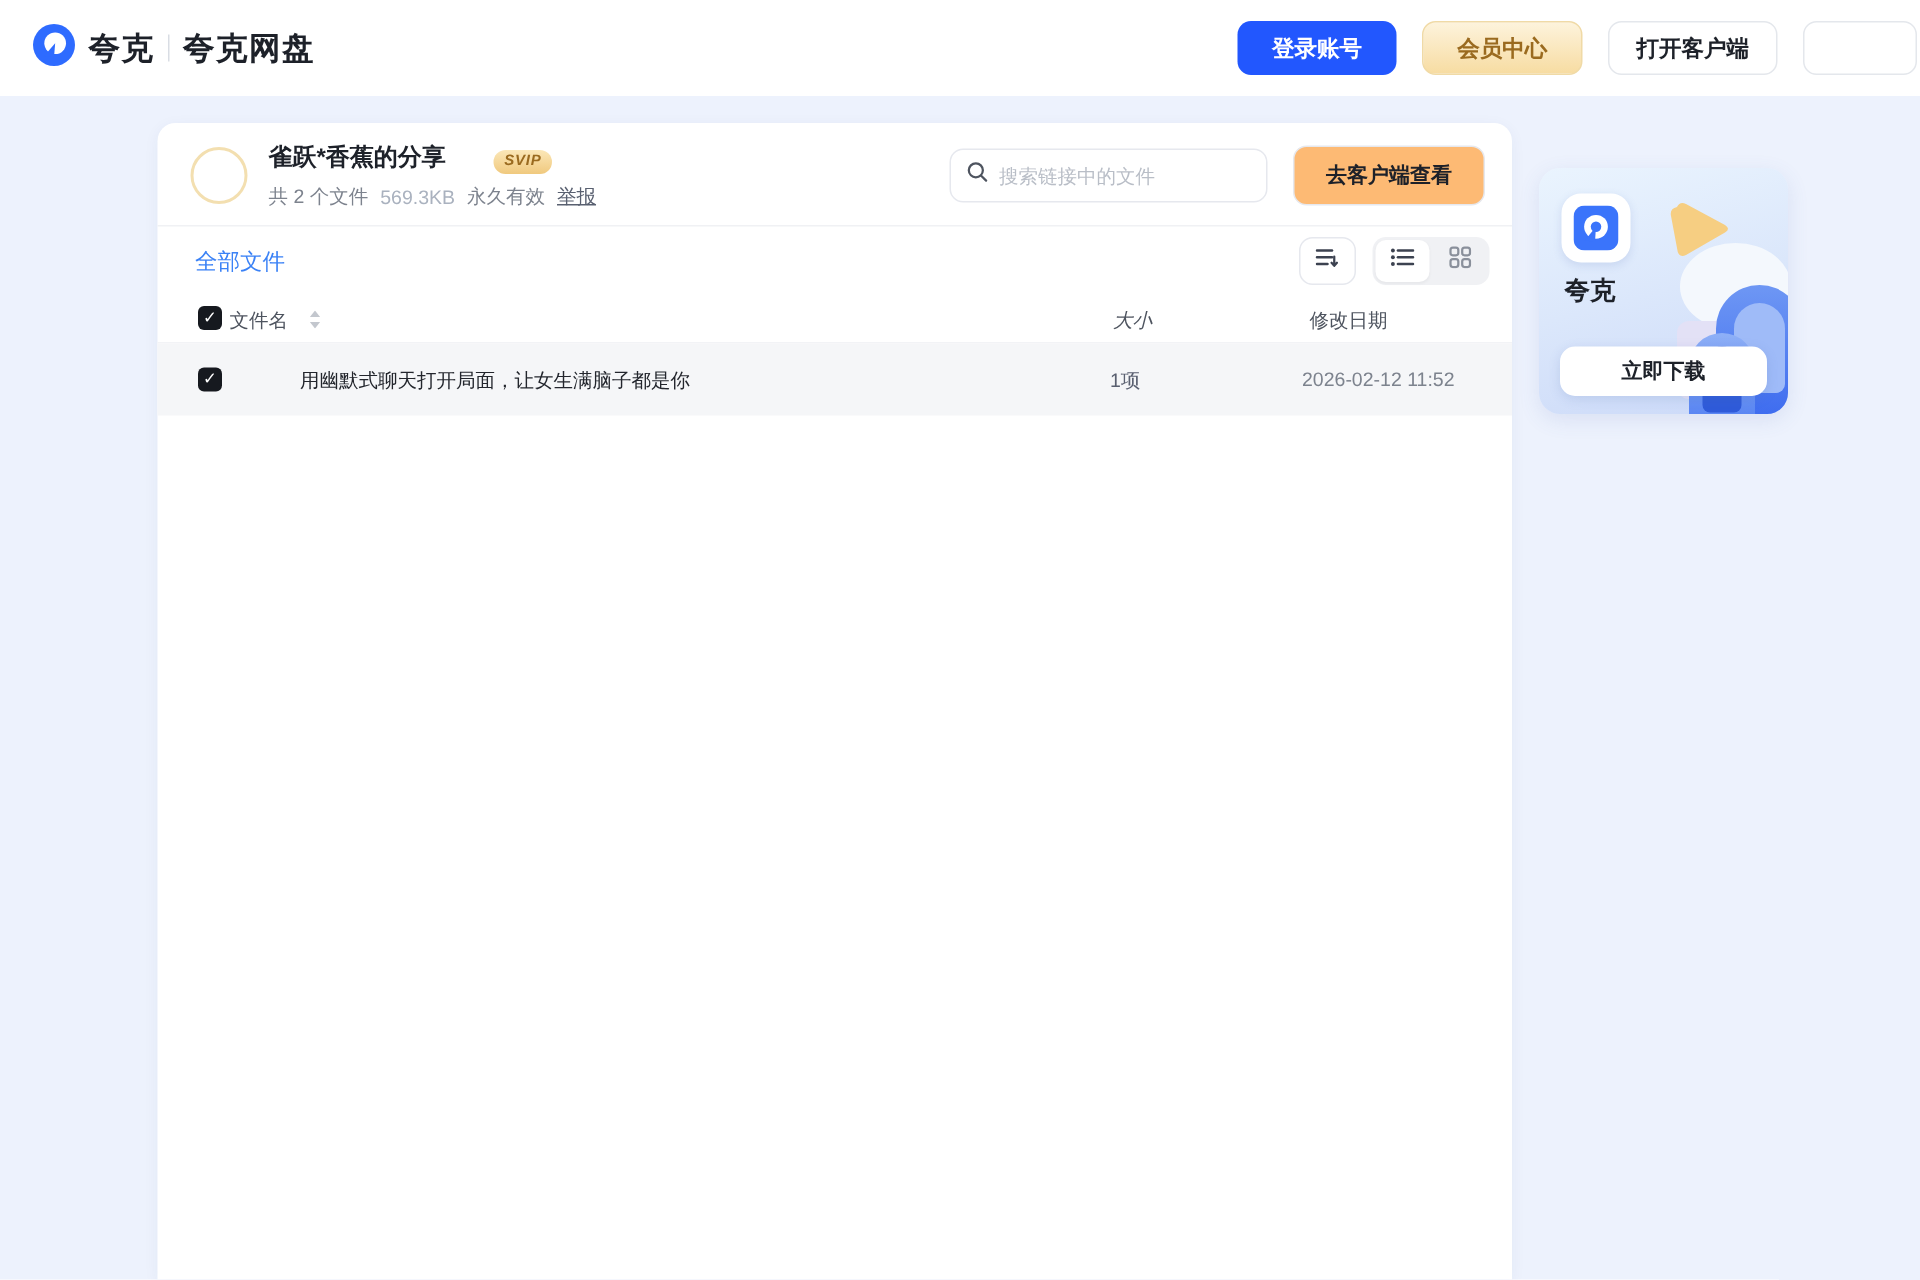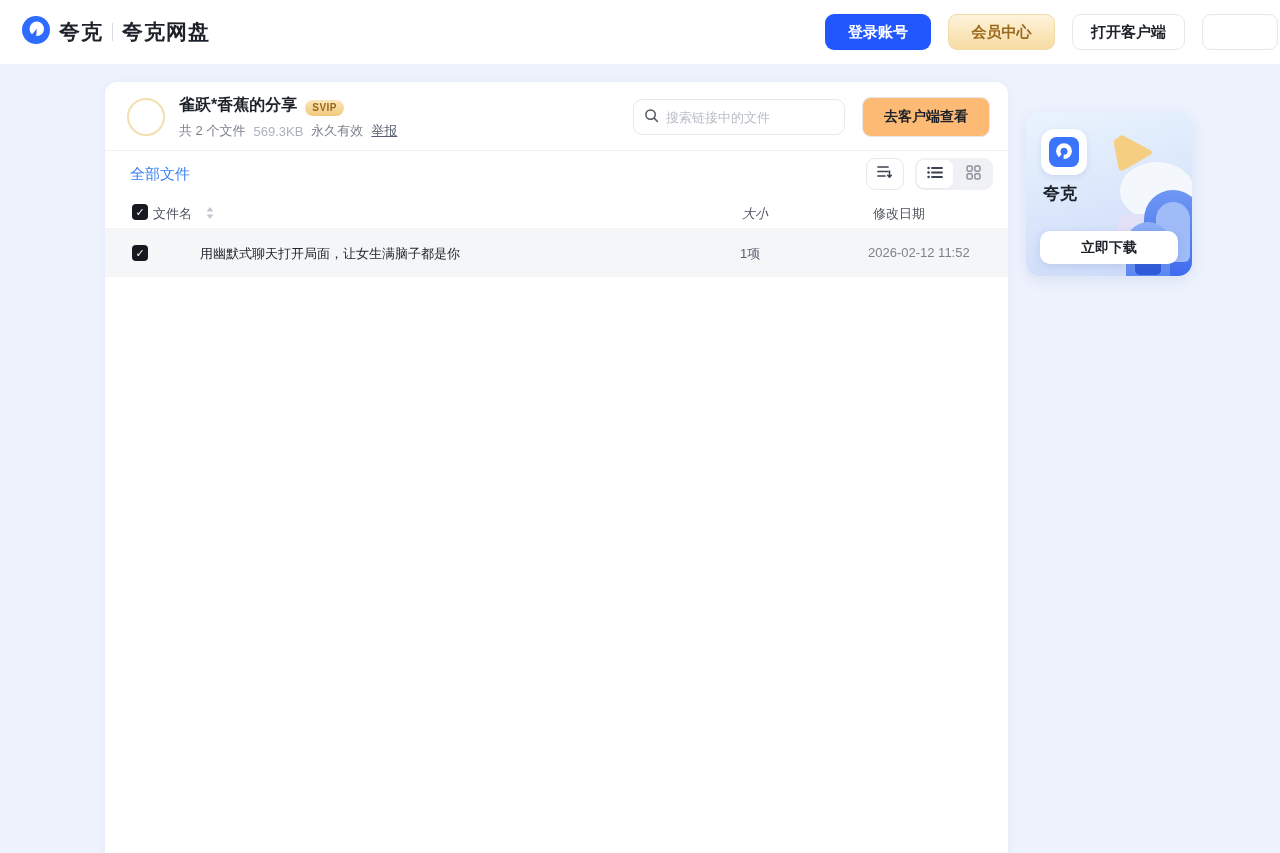--- a/index.html
+++ b/index.html
@@ -56,21 +56,21 @@
   .avatar {
     position:absolute; left:22px; top:16px; width:38px; height:38px;
     border-radius:50%; background:#fff; border:2px solid #F3DFB0;
   }
   .share-titleblock { position:absolute; left:74px; top:13px; }
   .share-title-row { display:flex; align-items:flex-end; gap:8px; }
   .share-title { font-size:16px; font-weight:700; color:#1D2129; }
   .svip-badge {
     display:inline-block; padding:2px 7px 3px; border-radius:9px;
     background:linear-gradient(180deg,#FBE7B8 0%,#F0C97E 100%);
-    color:#9A6A1F; font-size:10px; font-weight:800; letter-spacing:.5px;
+    color:#9A6A1F; font-size:10px; font-weight:800; font-style:italic; letter-spacing:.5px;margin-left:24px;
   }
   .share-meta { margin-top:6px; font-size:13px; color:#7D838E; display:flex; gap:8px; align-items:center;text-align:center; }
   .meta-size { color:#AAB2BF; }
   .report-link { color:#596070; text-decoration:underline; cursor:pointer; }
 
   .search-box {
     position:absolute; left:528px; top:17px; width:212px; height:36px;
     border:1px solid #E6E8EE; border-radius:9px; background:#fff;
     display:flex; align-items:center; padding:0 10px; gap:7px;
   }

